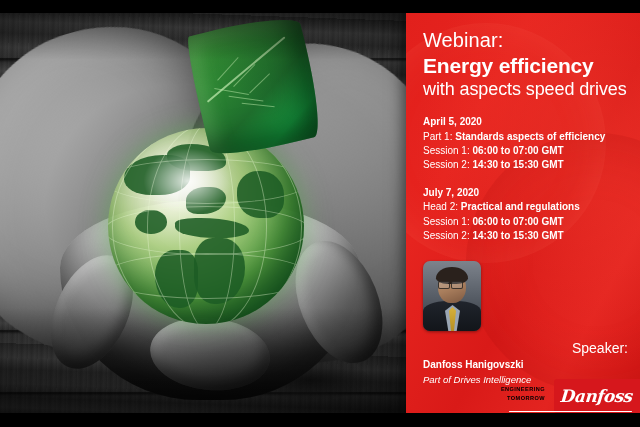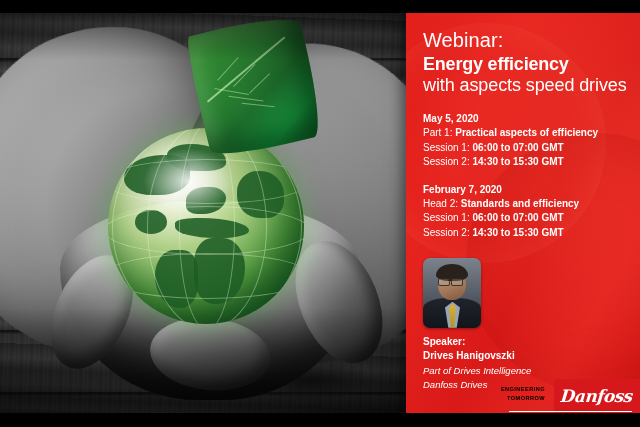--- a/index.html
+++ b/index.html
@@ -235,21 +235,21 @@
 
   
   .kicker {
     font-size: 20px;
     font-weight: 300;
     letter-spacing: 0.1px;
     line-height: 1.05;
     margin-top: 17px;
   }
   .headline {
-    font-size: 18px;
+    font-size: 21px;
     font-weight: bold;
     line-height: 1.08;
     margin-top: 4px;
     letter-spacing: -0.2px;
   }
   .subhead {
     font-size: 18px;
     font-weight: 300;
     line-height: 1.1;
     margin-top: 2px;
@@ -329,23 +329,24 @@
   .ph-tie {
     position: absolute;
     left: 26px; bottom: 0;
     width: 7px; height: 24px;
     background: linear-gradient(to bottom, #d8b23c, #b58f22);
     clip-path: polygon(50% 0, 100% 16%, 72% 100%, 28% 100%, 0 16%);
   }
 
   .speaker-text { margin-top: 7px; }
   .speaker-label {
-    font-size: 10px;
-    font-weight: 700;
+    font-size: 14px;
+    font-weight: 400;
     line-height: 1.45;
+    text-align: right;
   }
   .speaker-name {
     font-size: 10px;
     font-weight: bold;
     line-height: 1.45;
   }
   .speaker-role, .speaker-org {
     font-size: 9.5px;
     font-style: italic;
     font-weight: 400;
@@ -461,51 +462,50 @@
 
     <div class="panel-inner">
 
       <div class="kicker">Webinar:</div>
       <div class="headline">Energy efficiency</div>
       <div class="subhead">with aspects speed drives</div>
 
       <div class="schedule">
 
         <div class="sched-block">
-          <div class="sched-date">May 5, 2020</div>
-          <div class="sched-line"><span>Part 1:</span> <b>Practical aspects of efficiency</b></div>
+          <div class="sched-date">April 5, 2020</div>
+          <div class="sched-line"><span>Part 1:</span> <b>Standards aspects of efficiency</b></div>
           <div class="sched-line"><span>Session 1:</span> <b>06:00 to 07:00 GMT</b></div>
           <div class="sched-line"><span>Session 2:</span> <b>14:30 to 15:30 GMT</b></div>
         </div>
 
         <div class="sched-block">
-          <div class="sched-date">February 7, 2020</div>
-          <div class="sched-line"><span>Head 2:</span> <b>Standards and efficiency</b></div>
+          <div class="sched-date">July 7, 2020</div>
+          <div class="sched-line"><span>Head 2:</span> <b>Practical and regulations</b></div>
           <div class="sched-line"><span>Session 1:</span> <b>06:00 to 07:00 GMT</b></div>
           <div class="sched-line"><span>Session 2:</span> <b>14:30 to 15:30 GMT</b></div>
         </div>
 
       </div>
 
       <div class="speaker-block">
         <div class="speaker-photo">
           <div class="ph-body"></div>
           <div class="ph-shirt"></div>
           <div class="ph-tie"></div>
           <div class="ph-head"></div>
           <div class="ph-hair"></div>
           <div class="ph-glass l"></div>
           <div class="ph-glass r"></div>
           <div class="ph-bridge"></div>
         </div>
         <div class="speaker-text">
           <div class="speaker-label">Speaker:</div>
-          <div class="speaker-name">Drives Hanigovszki</div>
+          <div class="speaker-name">Danfoss Hanigovszki</div>
           <div class="speaker-role">Part of Drives Intelligence</div>
-          <div class="speaker-org">Danfoss Drives</div>
         </div>
       </div>
 
     </div>
 
     <div class="brand">
       <div class="tagline">
         <div>ENGINEERING</div>
         <div>TOMORROW</div>
       </div>

